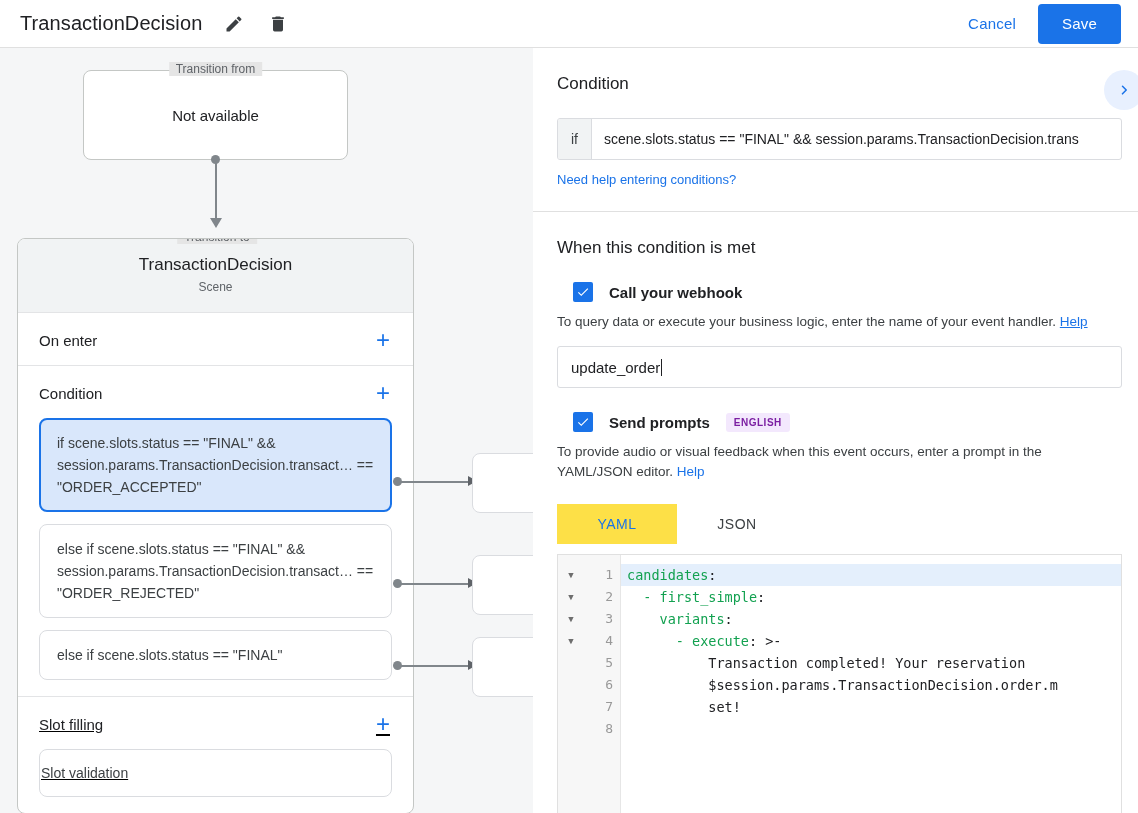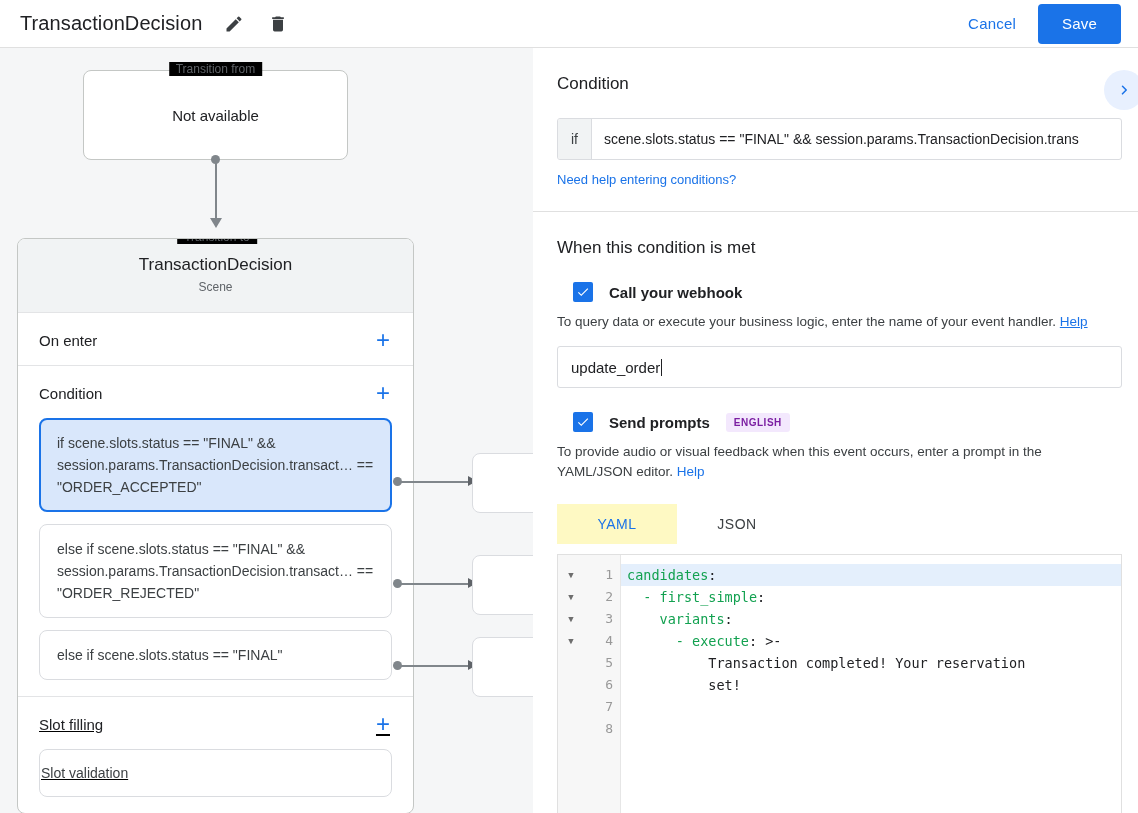--- a/index.html
+++ b/index.html
@@ -49,21 +49,21 @@
 
   .fieldset-box {
     position: absolute;
     border: 1px solid #c4c7c5;
     border-radius: 8px;
     background: #ffffff;
   }
   .fieldset-legend {
     position: absolute;
     top: -9px; left: 50%; transform: translateX(-50%);
-    background: #000000;
+    background: #e5e5e5;
     padding: 0 7px;
     font-size: 12px; color: #5f6368; white-space: nowrap;
   }
 
   #transition-from {
     left: 83px; top: 22px; width: 265px; height: 90px;
   }
   #transition-from .body {
     display: flex; align-items: center; justify-content: center;
     height: 100%; font-size: 15px; color: #202124;
@@ -212,21 +212,21 @@
     display: inline-block; width: 1px; height: 17px;
     background: #202124; margin-left: 1px;
   }
 
   .tabs { display: flex; margin-top: 22px; }
   .tab {
     width: 120px; height: 40px;
     display: flex; align-items: center; justify-content: center;
     font-size: 14px; cursor: pointer; letter-spacing: .5px;
   }
-  .tab.active { background: #fef9c3; color: #1a73e8; }
+  .tab.active { background: #fde047; color: #1a73e8; }
   .tab.inactive { color: #3c4043; }
 
   
   .editor {
     margin-top: 10px;
     width: 565px; height: 290px;
     border: 1px solid #e0e0e0;
     background: #fff;
     display: flex;
     overflow: hidden;
@@ -420,18 +420,19 @@
         <div>6</div>
         <div>7</div>
         <div>8</div>
       </div>
       <div class="ed-code">
         <div class="ed-line hl"><span class="k">candidates</span><span class="p">:</span></div>
         <div class="ed-line"><span class="k">  - first_simple</span><span class="p">:</span></div>
         <div class="ed-line"><span class="k">    variants</span><span class="p">:</span></div>
         <div class="ed-line"><span class="k">      - execute</span><span class="p">: &gt;-</span></div>
         <div class="ed-line"><span class="p">          Transaction completed! Your reservation</span></div>
+        <div class="ed-line"><span class="p">          $session.params.TransactionDecision.order.m</span></div>
         <div class="ed-line"><span class="p">          set!</span></div>
         <div class="ed-line"><span class="p"></span></div>
       </div>
     </div>
   </div>
 </div>
 
 </body></html>

